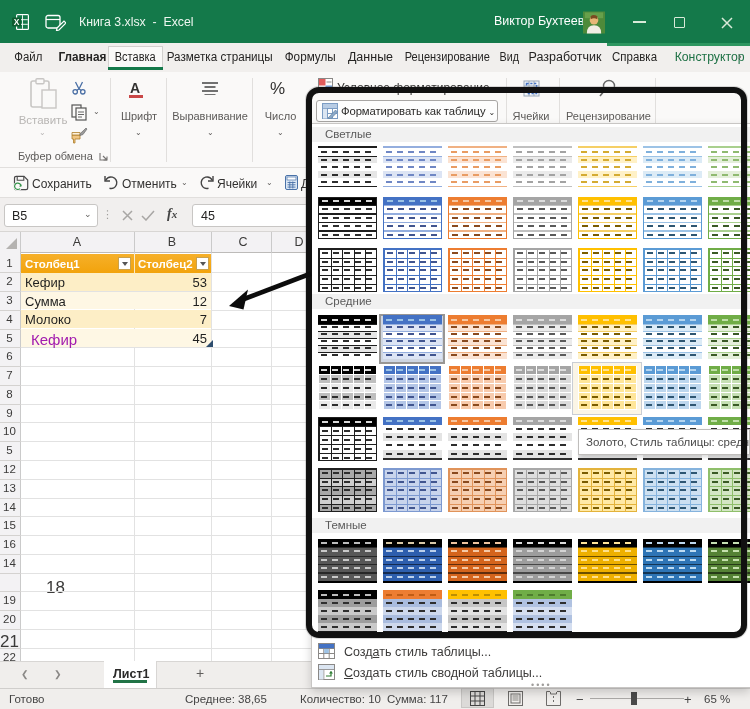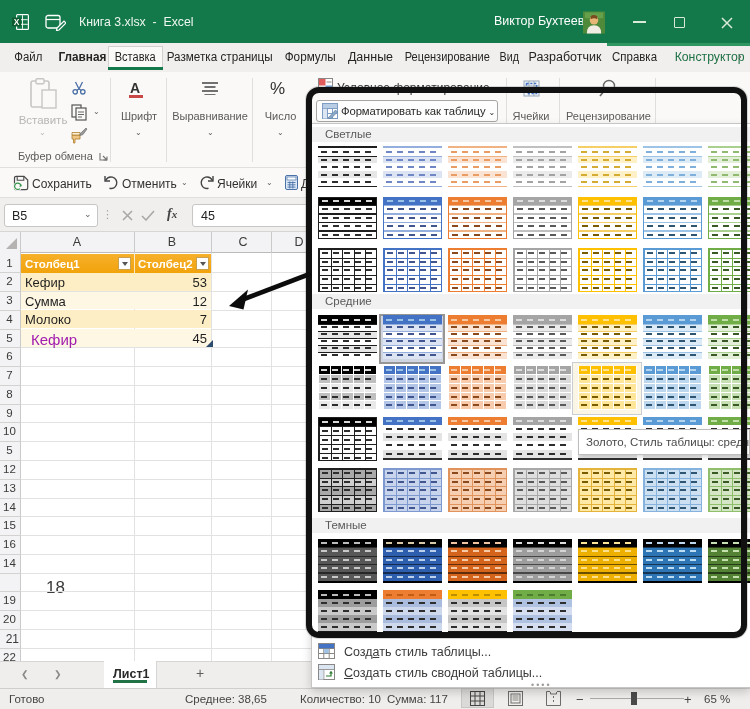--- a/index.html
+++ b/index.html
@@ -246,21 +246,21 @@
 <div class="abs" style="left:0;top:538.0px;width:19px;text-align:center;font-size:11.5px;color:#3b3a39;">16</div>
 <div class="abs" style="left:0;top:553.8px;width:21px;height:1px;background:#d4d2d0;"></div>
 <div class="abs" style="left:0;top:556.8px;width:19px;text-align:center;font-size:11.5px;color:#3b3a39;">14</div>
 <div class="abs" style="left:0;top:572.6px;width:21px;height:1px;background:#d4d2d0;"></div>
 <div class="abs" style="left:0;top:578px;width:19px;text-align:center;font-size:17px;color:#3b3a39;padding-left:46px;">18</div>
 <div class="abs" style="left:0;top:591.4px;width:21px;height:1px;background:#d4d2d0;"></div>
 <div class="abs" style="left:0;top:594.4px;width:19px;text-align:center;font-size:11.5px;color:#3b3a39;">19</div>
 <div class="abs" style="left:0;top:610.1px;width:21px;height:1px;background:#d4d2d0;"></div>
 <div class="abs" style="left:0;top:613.1px;width:19px;text-align:center;font-size:11.5px;color:#3b3a39;">20</div>
 <div class="abs" style="left:0;top:628.9px;width:21px;height:1px;background:#d4d2d0;"></div>
-<div class="abs" style="left:0;top:631.9px;width:19px;text-align:right;font-size:12px;color:#3b3a39;">21</div>
+<div class="abs" style="left:0;top:631.9px;width:19px;text-align:center;font-size:17px;color:#3b3a39;">21</div>
 <div class="abs" style="left:0;top:647.7px;width:21px;height:1px;background:#d4d2d0;"></div>
 <div class="abs" style="left:0;top:650.7px;width:19px;text-align:center;font-size:11.5px;color:#3b3a39;">22</div>
 <div class="abs" style="left:0;top:666.4px;width:21px;height:1px;background:#d4d2d0;"></div>
 <div class="abs" style="left:21px;top:272.3px;width:310px;height:1px;background:#e2e2e2;"></div>
 <div class="abs" style="left:21px;top:291.0px;width:310px;height:1px;background:#e2e2e2;"></div>
 <div class="abs" style="left:21px;top:309.8px;width:310px;height:1px;background:#e2e2e2;"></div>
 <div class="abs" style="left:21px;top:328.6px;width:310px;height:1px;background:#e2e2e2;"></div>
 <div class="abs" style="left:21px;top:347.4px;width:310px;height:1px;background:#e2e2e2;"></div>
 <div class="abs" style="left:21px;top:366.1px;width:310px;height:1px;background:#e2e2e2;"></div>
 <div class="abs" style="left:21px;top:384.9px;width:310px;height:1px;background:#e2e2e2;"></div>

